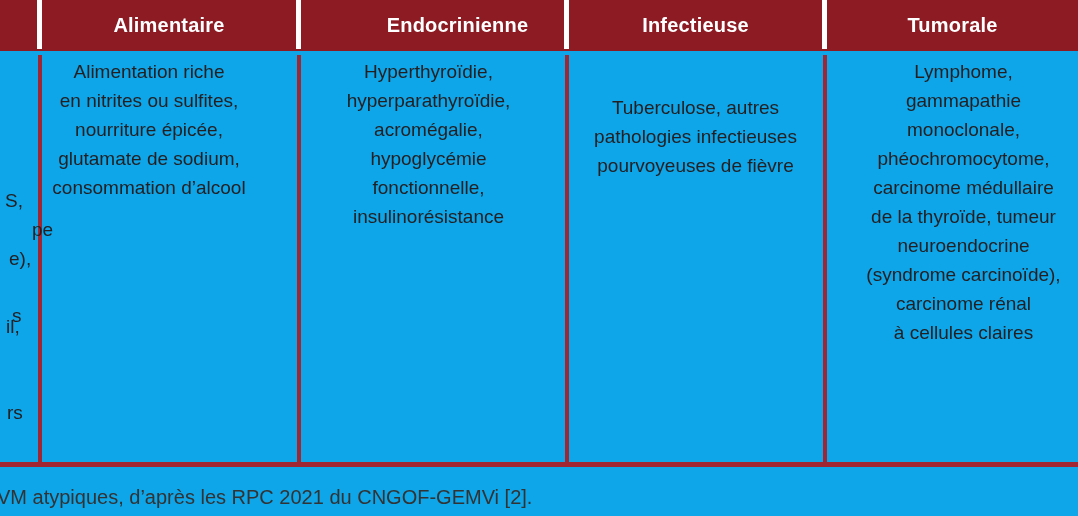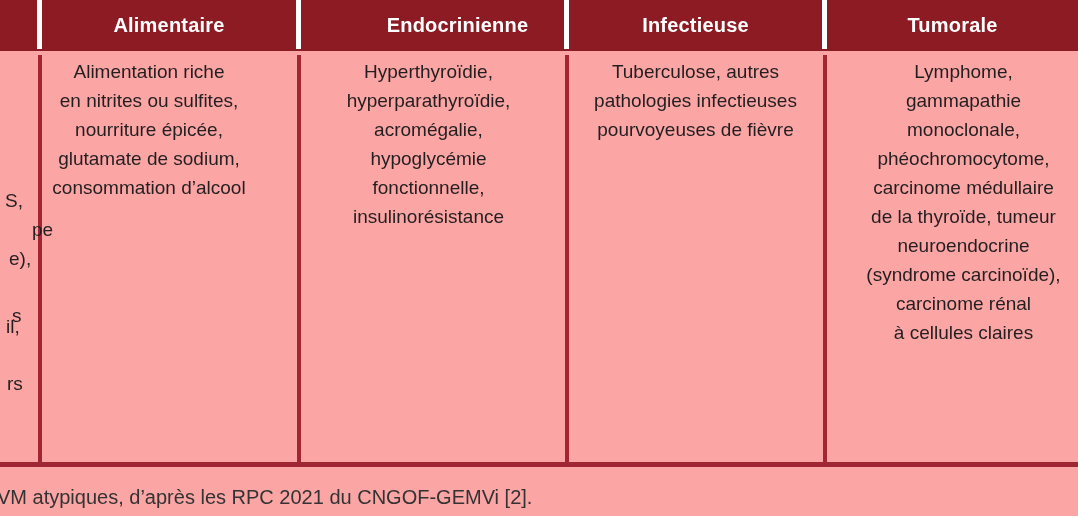--- a/index.html
+++ b/index.html
@@ -1,20 +1,20 @@
 <!DOCTYPE html>
 <html><head>
 <meta charset="utf-8">
 <style>
   html, body { margin: 0; padding: 0; background: #ffffff; }
   .screen {
     position: relative;
     width: 1078px;
     height: 516px;
-    background: #fca5a5;
+    background: #0ea5e9;
     overflow: hidden;
     font-family: "Liberation Sans", sans-serif;
     color: #231f20;
   }
   
   .header-band {
     position: absolute;
     left: 0; top: 0;
     width: 1078px; height: 51px;
     background: #8c1b23;
@@ -64,36 +64,36 @@
     position: absolute;
     top: 57px;
     font-size: 19px;
     line-height: 29px;
     text-align: center;
     white-space: pre-line;
     color: #231f20;
   }
   .c1 { left: 42px;  width: 214px; }
   .c2 { left: 301px; width: 255px; }
-  .c3 { left: 569px; width: 253px; }
+  .c3 { left: 569px; width: 253px; margin-top: 36px; }
   .c4 { left: 838px; width: 251px; }
   
   .fragment {
     position: absolute;
     font-size: 19px;
     line-height: 29px;
     color: #231f20;
     white-space: nowrap;
   }
   .f0 { left: 5px;  top: 186px; }
   .f1 { left: 32px; top: 215px; }
   .f2 { left: 9px;  top: 244px; }
   .f3 { left: 12px; top: 301px; }
   .f4 { left: 6px;  top: 312px; }
-  .f5 { left: 7px;  top: 369px; }
+  .f5 { left: 7px;  top: 398px; }
   
   .caption {
     position: absolute;
     left: -3px; top: 484px;
     font-size: 20px;
     line-height: 26px;
     color: #333333;
     white-space: nowrap;
   }
 </style>

